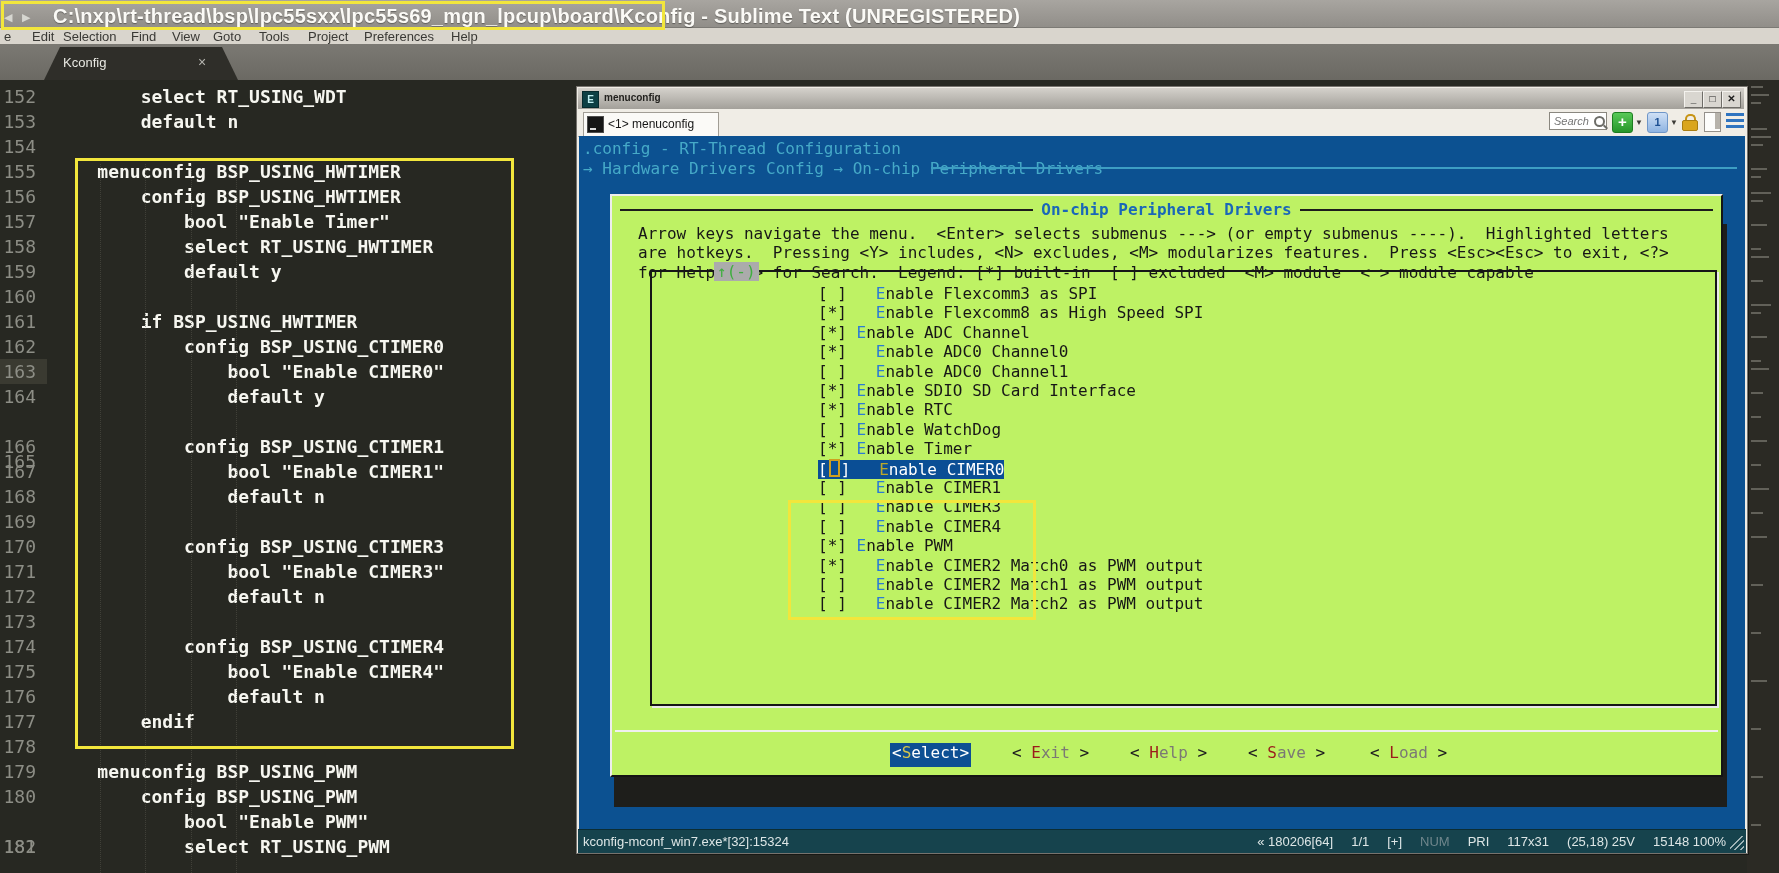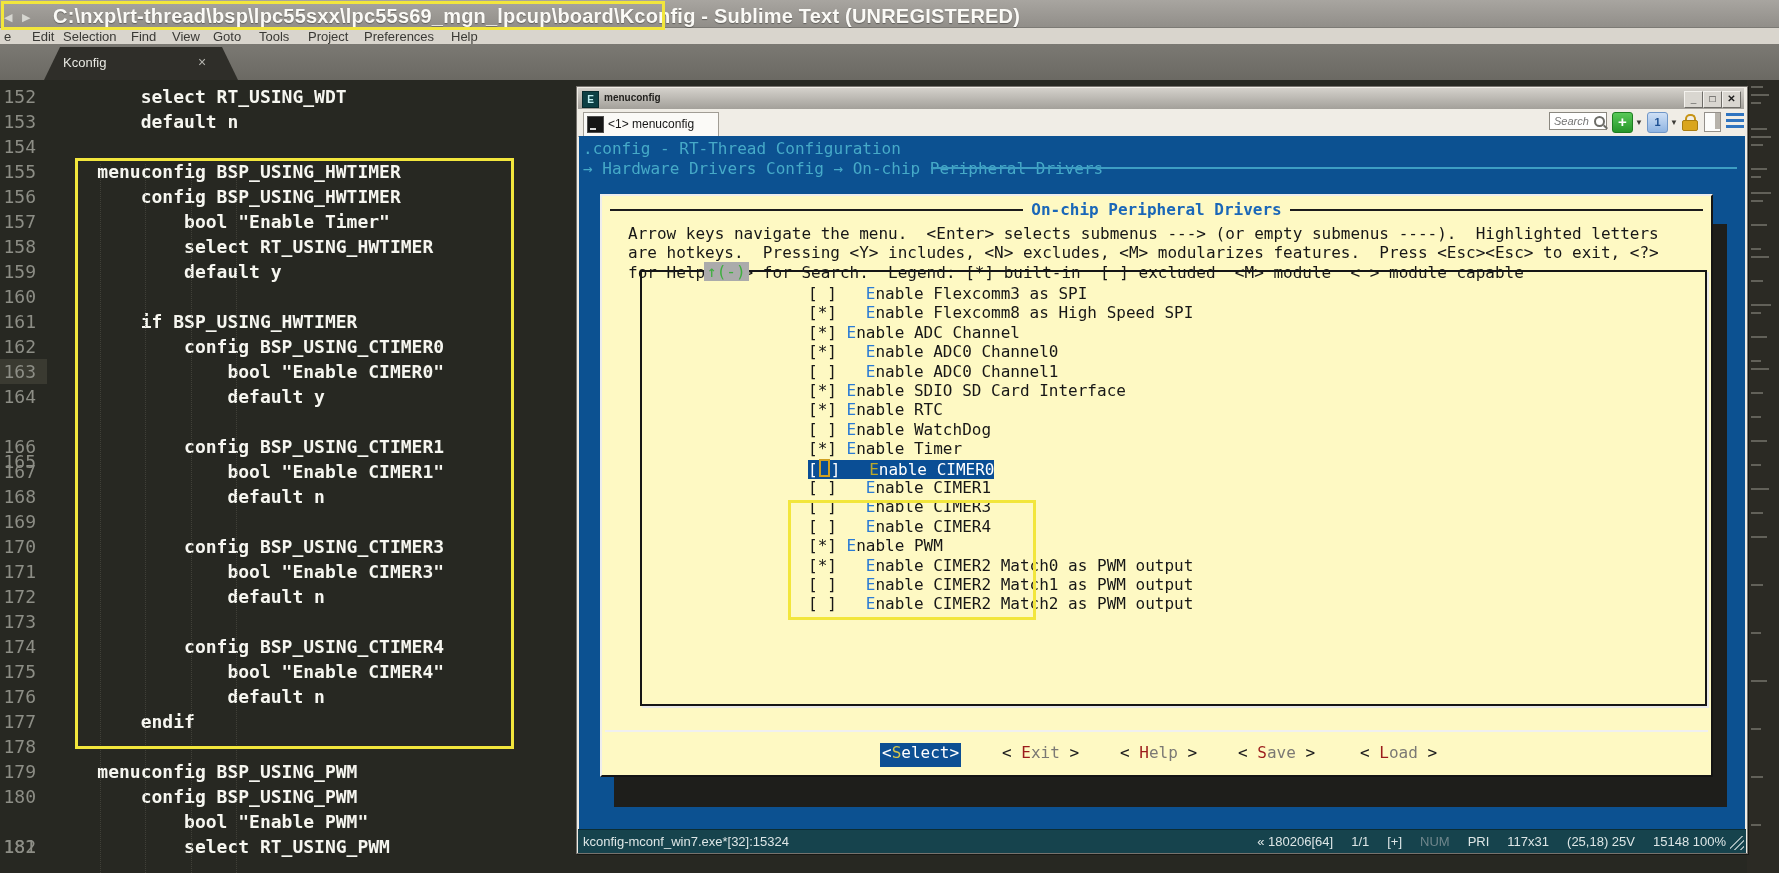--- a/index.html
+++ b/index.html
@@ -50,21 +50,21 @@
   .panel-ico{left:1126px;top:3px;width:15px;height:18px;background:#fdfdfb;border:1px solid #94908a;}
   .panel-ico:after{content:"";position:absolute;right:0;top:0;width:5px;height:16px;background:#b7b3ab;}
   .burger{left:1148px;top:4px;width:18px;height:16px;}
   .burger i{position:absolute;left:0;width:18px;height:3px;background:#2f74c0;}
 
   
   .term{left:2px;top:49px;width:1166px;height:693px;background:#0c5191;overflow:hidden;font:16px/19.4px "DejaVu Sans Mono",monospace;white-space:pre;}
   .t-cyan{color:#46aac8;}
   .t-rule{height:2px;background:#3d9ec3;}
   .dlg-shadow{left:35px;top:88px;width:1113px;height:583px;background:#1e1e1b;}
-  .dlg{left:21px;top:58px;width:1113px;height:583px;background:#fef9c3;border:2px solid;border-color:#ededed #141414 #141414 #ededed;box-sizing:border-box;}
+  .dlg{left:31px;top:58px;width:1113px;height:583px;background:#bef264;border:2px solid;border-color:#ededed #141414 #141414 #ededed;box-sizing:border-box;}
   .dlg-titlerow{left:8px;right:8px;top:4px;height:19px;display:flex;align-items:center;}
   .dlg-titlerow .rule{flex:1;height:2px;background:#1c1c1c;}
   .dlg-title{padding:0 8px;color:#1a67b8;font-weight:bold;}
   .dlg-help{left:26px;top:28px;color:#171717;}
   .listbox{left:38px;top:74px;width:1067px;height:436px;border:2px solid #161616;box-shadow:2px 2px 0 #e9e9e9;box-sizing:border-box;}
   .scroll-ind{left:62px;top:-10px;background:#ababab;padding:0 3px;color:#3fae3f;}
   .trow{position:absolute;left:166px;height:19.4px;color:#171717;}
   .st{color:#171717;}
   .hk{color:#2b7bd4;}
   .selwrap{background:#0a4e95;color:#fff;}

